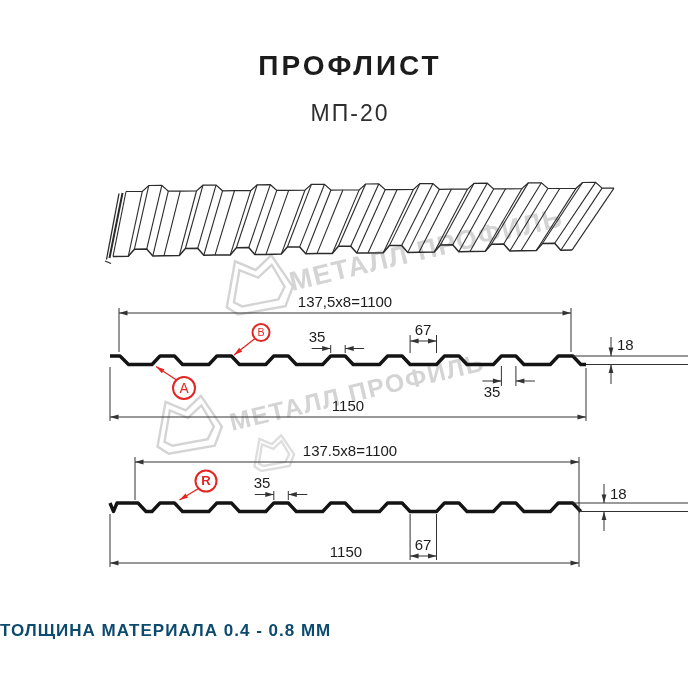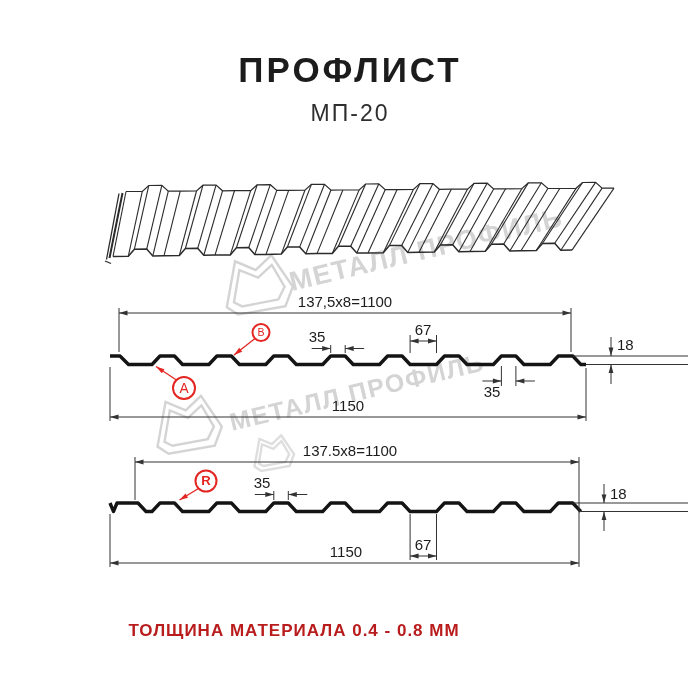--- a/index.html
+++ b/index.html
@@ -2,29 +2,29 @@
 <html><head>
 <meta charset="utf-8">
 <style>
   html,body{margin:0;padding:0;background:#888;}
   .page{
     position:relative;width:700px;height:700px;background:#ffffff;
     font-family:"Liberation Sans",sans-serif;overflow:hidden;margin:0 auto;
   }
   .title{
     position:absolute;top:50px;left:0;width:700px;text-align:center;
-    font-size:35px;font-weight:700;letter-spacing:3px;color:#1c1c1c;
+    font-size:28px;font-weight:700;letter-spacing:3px;color:#1c1c1c;
   }
   .subtitle{
     position:absolute;top:100px;left:0;width:700px;text-align:center;
     font-size:23px;font-weight:500;letter-spacing:2px;color:#2e2e2e;
   }
   .footer{
-    position:absolute;top:621px;left:0;width:588px;text-align:center;
-    font-size:17px;font-weight:700;letter-spacing:1px;color:#b91c1c;
+    position:absolute;top:621px;left:0;width:588px;
+    font-size:17px;font-weight:700;letter-spacing:1px;color:#0c4a6e;
   }
   svg{position:absolute;top:0;left:0;}
   svg text{font-family:"Liberation Sans",sans-serif;}
 </style>
 </head>
 <body>
 
 <div class="page">
   <div class="title">ПРОФЛИСТ</div>
   <div class="subtitle">МП-20</div>

